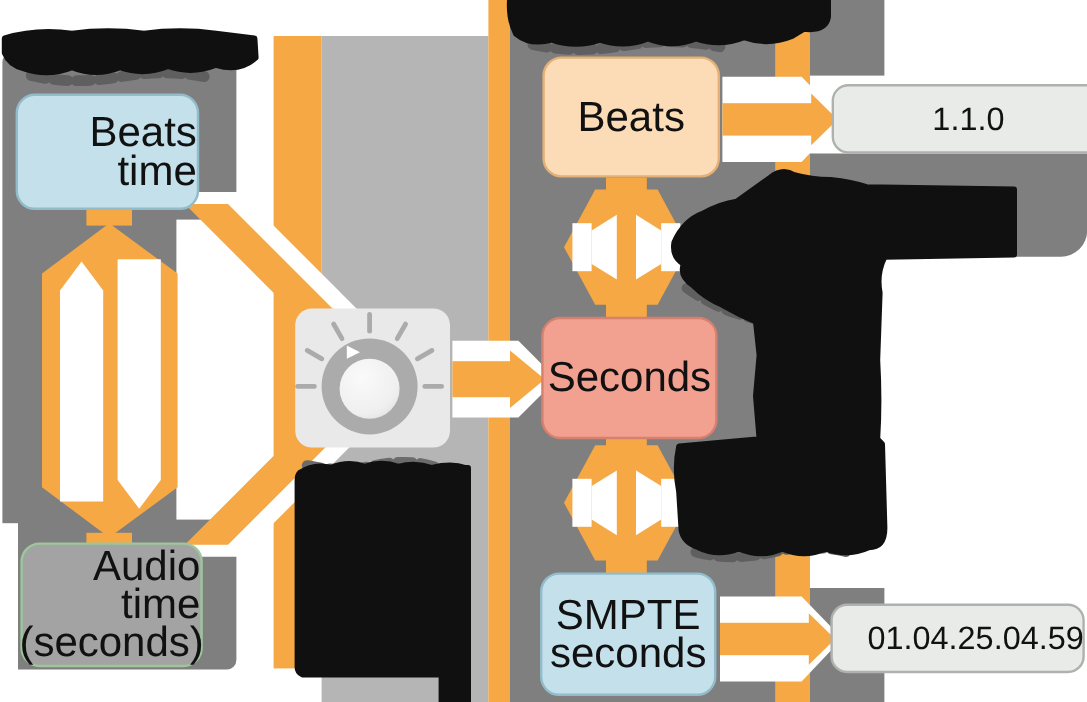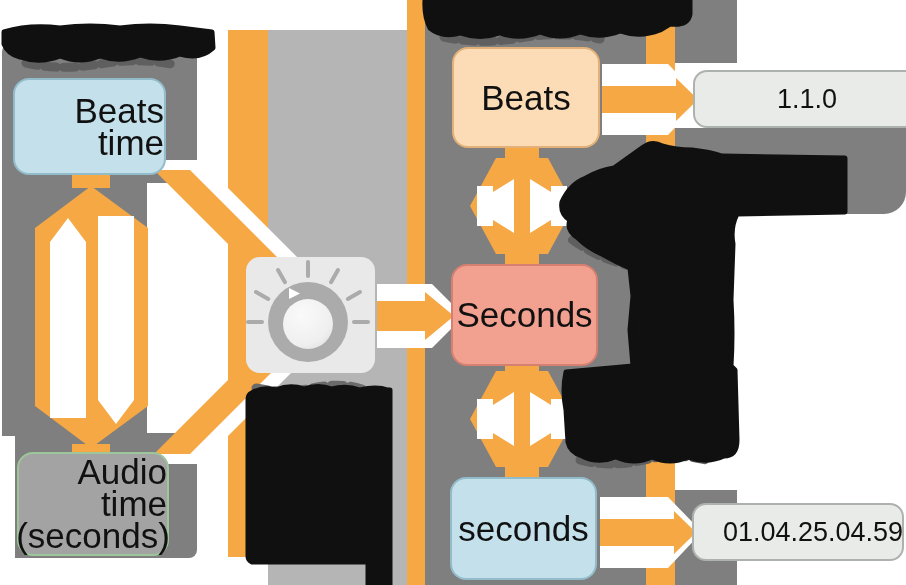--- a/index.html
+++ b/index.html
@@ -151,20 +151,21 @@
 
   <div class="node beats">
     <span>Beats</span>
   </div>
 
   <div class="node secs">
     <span>Seconds</span>
   </div>
 
   <div class="node smpte">
+    <span>SMPTE</span>
     <span>seconds</span>
   </div>
 
   <div class="valbox val1">
     <span>1.1.0</span>
   </div>
   <div class="valbox val2">
     <span>01.04.25.04.59</span>
   </div>
 

